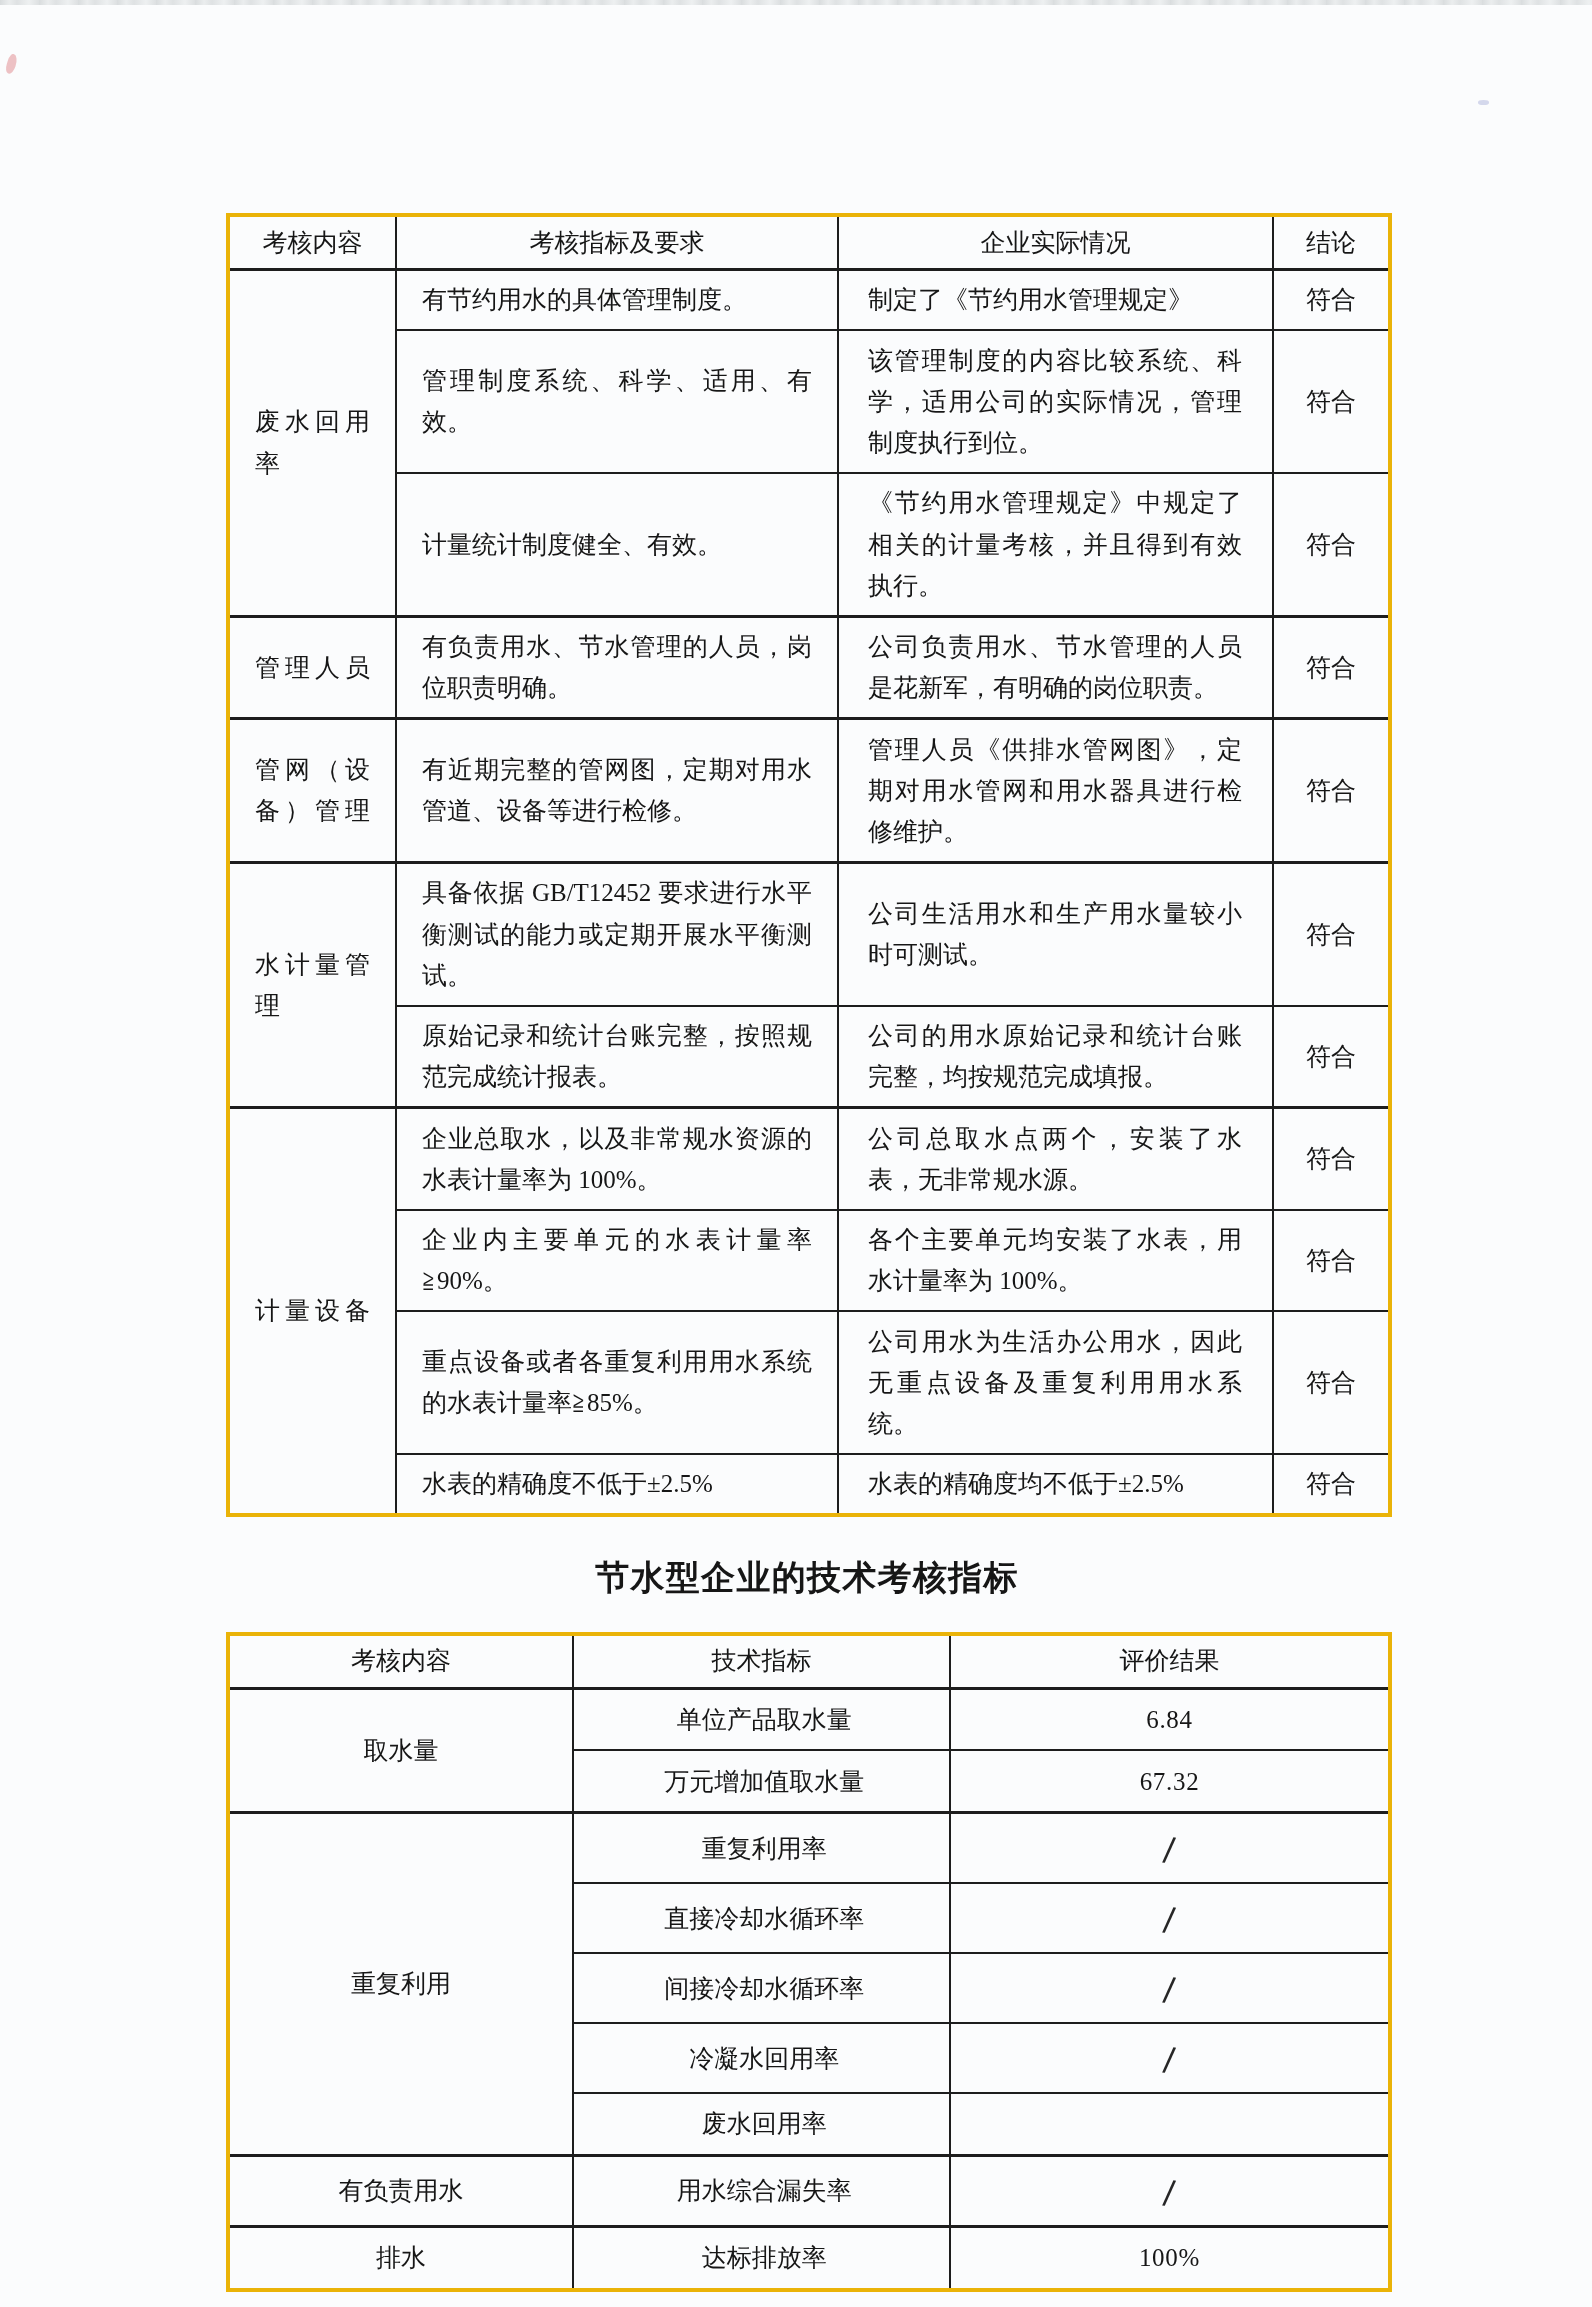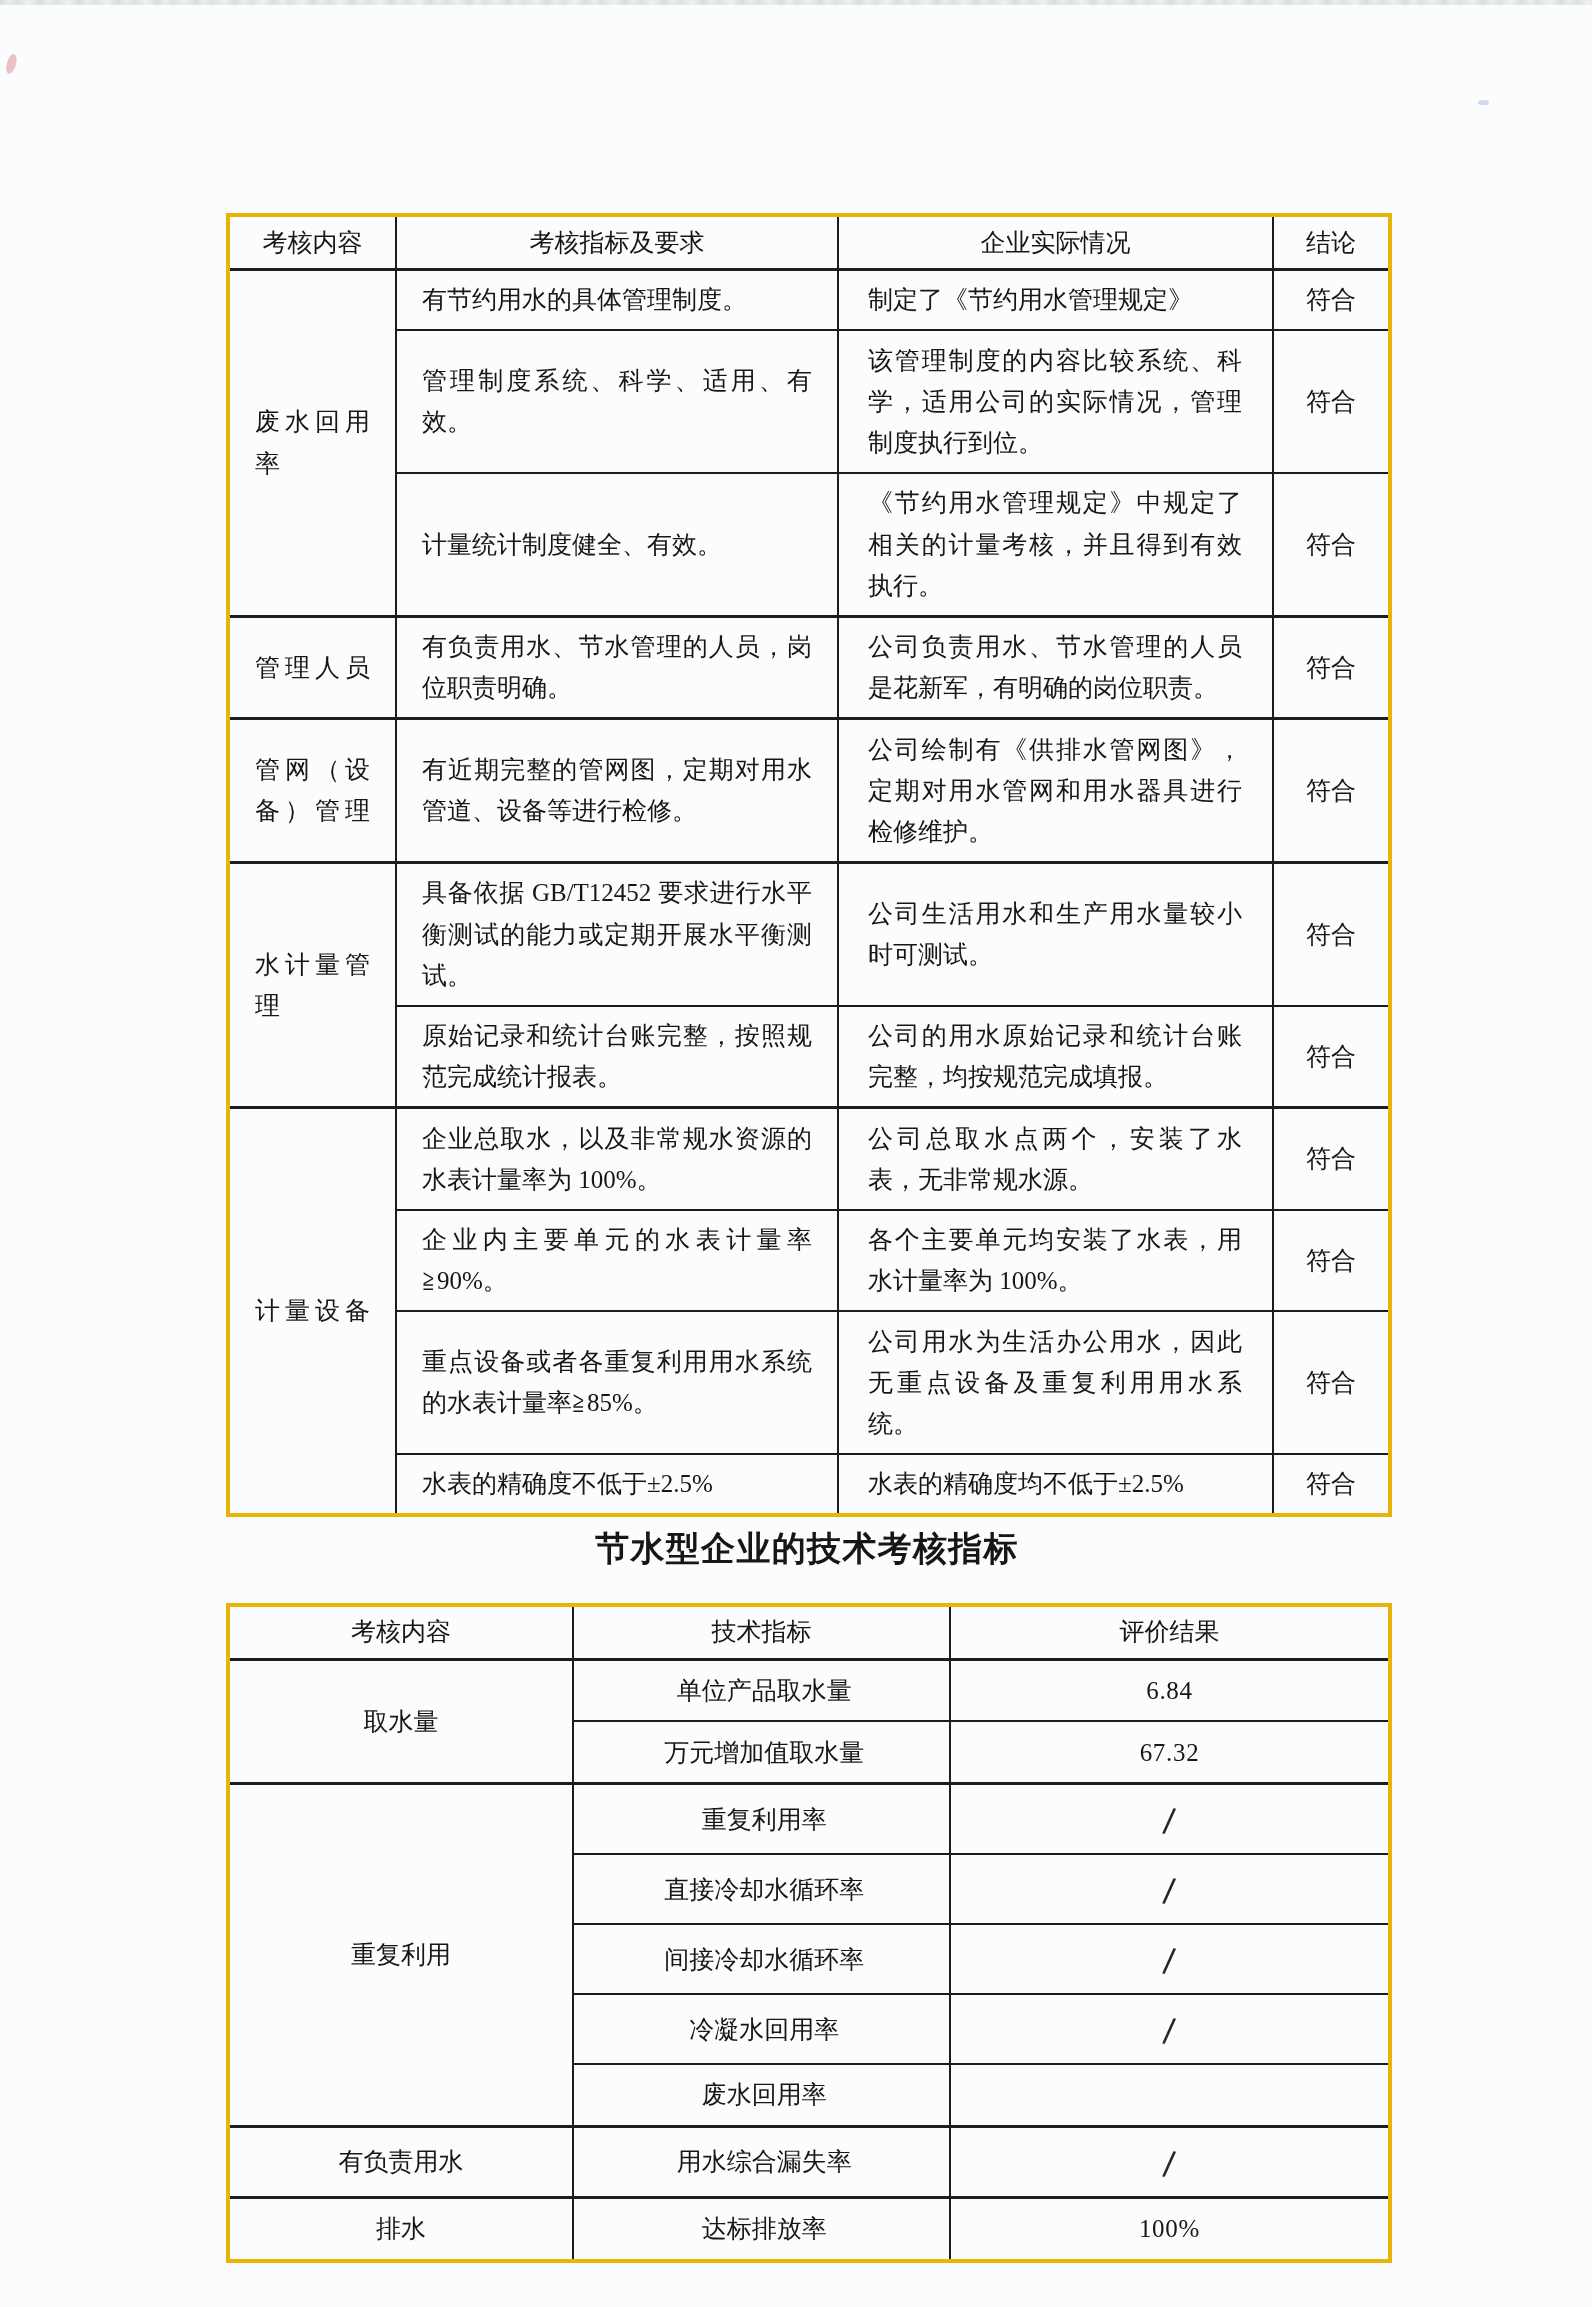--- a/index.html
+++ b/index.html
@@ -49,21 +49,21 @@
   .doc-title {
     margin: 0 0 0 226px;
     width: 1162px;
     text-align: center;
     font-size: 31px;
     font-weight: normal;
     letter-spacing: 2px;
     line-height: 1.2;
   }
   .doc-title-2 {
-    margin: 11px 0 0 226px;
+    margin: 40px 0 0 226px;
     width: 1162px;
     text-align: center;
     font-family: "Liberation Sans", "DejaVu Sans", sans-serif;
     font-weight: bold;
     font-size: 34px;
     letter-spacing: 1.3px;
     line-height: 1.2;
   }
 
   table {
@@ -187,21 +187,21 @@
       <tr class="grp">
         <td class="cat">管理人员</td>
         <td class="ind">有负责用水、节水管理的人员，岗位职责明确。</td>
         <td class="act">公司负责用水、节水管理的人员是花新军，有明确的岗位职责。</td>
         <td class="con">符合</td>
       </tr>
 
       <tr class="grp">
         <td class="cat">管网（设备）管理</td>
         <td class="ind">有近期完整的管网图，定期对用水管道、设备等进行检修。</td>
-        <td class="act">公司绘制有《供排水管网图》，定期对用水管网和用水器具进行检修维护。</td>
+        <td class="act">管理人员《供排水管网图》，定期对用水管网和用水器具进行检修维护。</td>
         <td class="con">符合</td>
       </tr>
 
       <tr class="grp">
         <td class="cat" rowspan="2">水计量管理</td>
         <td class="ind">具备依据 GB/T12452 要求进行水平衡测试的能力或定期开展水平衡测试。</td>
         <td class="act">公司生活用水和生产用水量较小时可测试。</td>
         <td class="con">符合</td>
       </tr>
       <tr>

